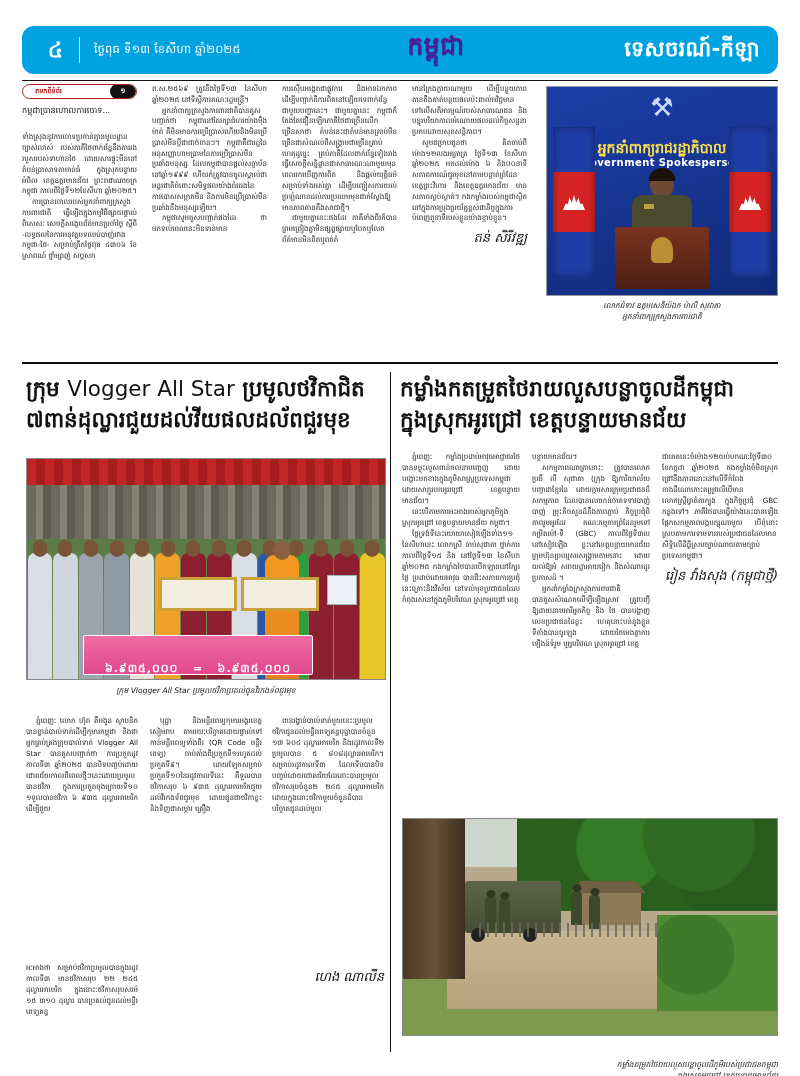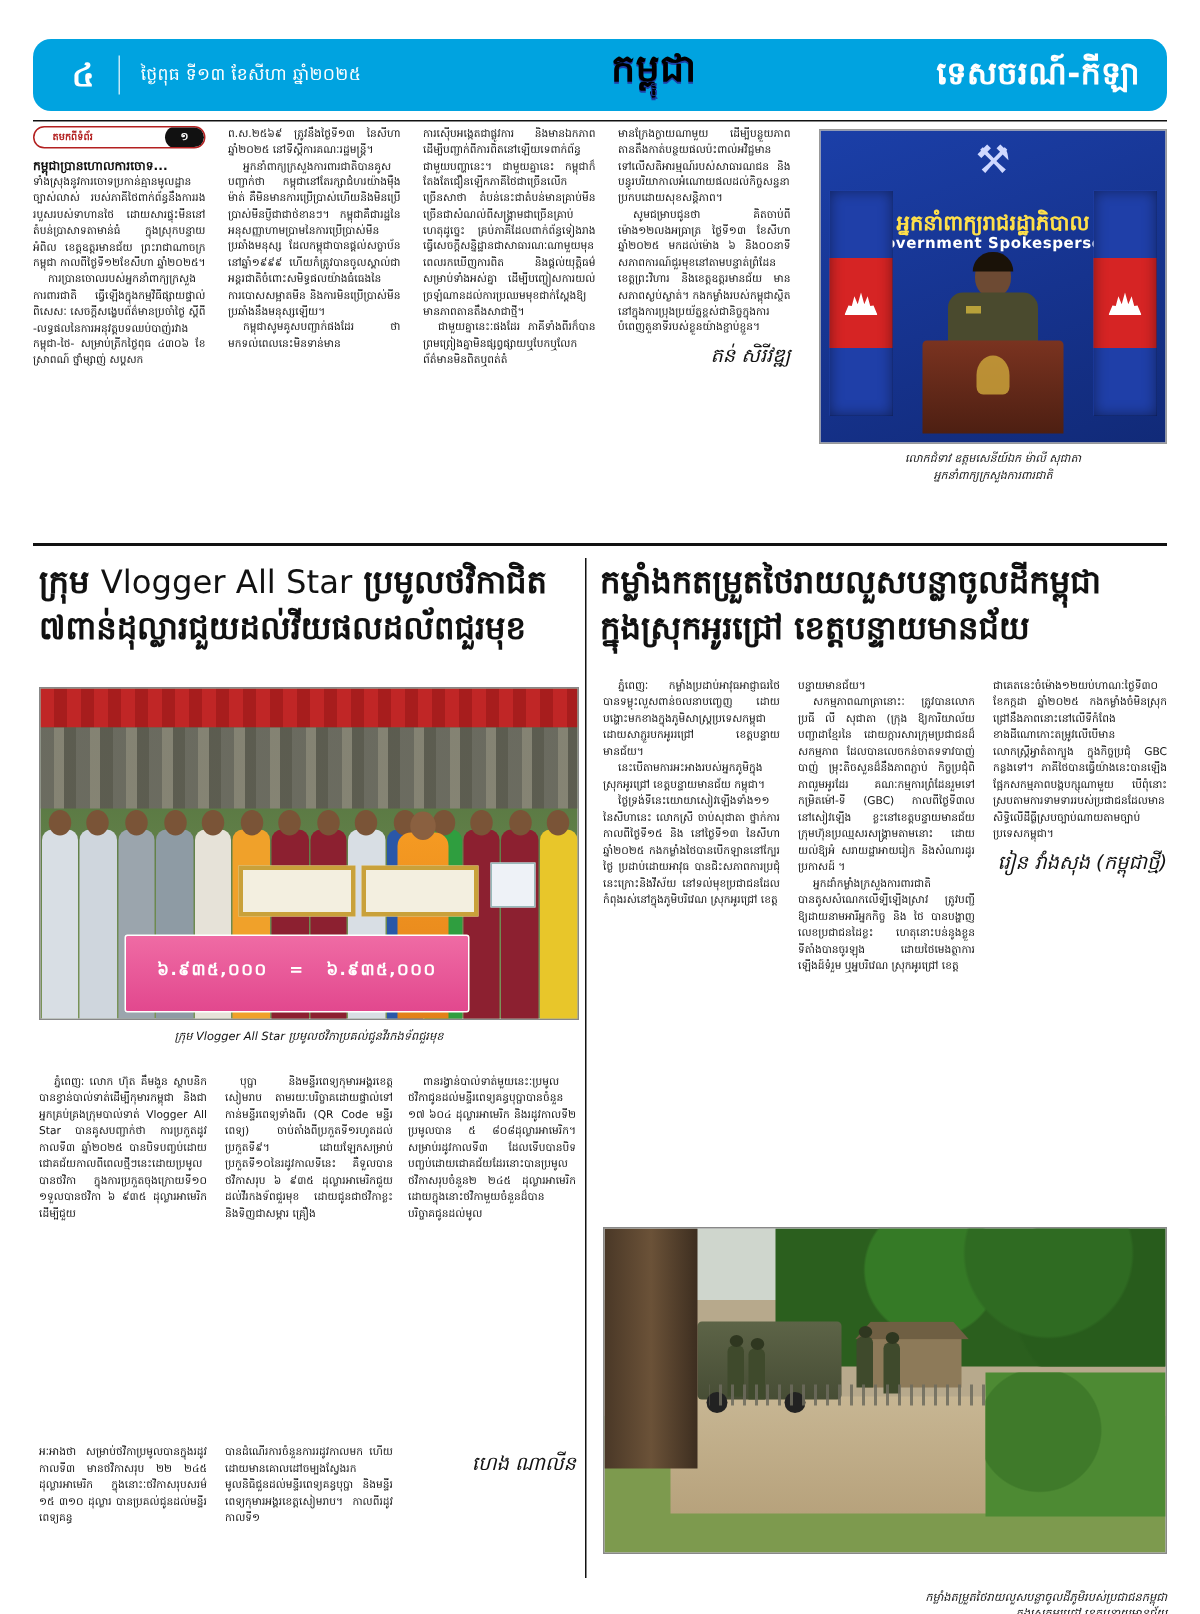--- a/index.html
+++ b/index.html
@@ -32,21 +32,21 @@
     padding-right: 18px;
   }
   .page-num {
     color: #fff; font-size: 21px; font-weight: bold; padding: 0 16px 0 26px;
     letter-spacing: 0px; line-height: 1;
   }
   .mast-divider { width: 1px; height: 26px; background: rgba(255,255,255,.75); }
   .mast-date { color: #fff; font-size: 11.5px; padding-left: 14px; letter-spacing: .2px; }
   .brand-logo {
     font-size: 25px; font-weight: bold; line-height: 1;
-    color: #000000; text-shadow: 0 1px 0 #1f3fa8;
+    color: #4c1d95; text-shadow: 0 1px 0 #1f3fa8;
     letter-spacing: .5px;
   }
   .brand-sub { font-size: 9px; color: #1f3fa8; text-align: center; margin-top: -3px; }
   .section-title { color:#fff; font-size: 21px; font-weight: bold; letter-spacing: .3px; }
 
   
   .top-block { position: absolute; left: 22px; top: 84px; width: 756px; height: 272px; }
   .rule-top { position:absolute; left:22px; top:80px; width:756px; height:1px; background:#111; }
 
   .col { position: absolute; top: 0; width: 115px; font-size: 7.1px; line-height: 1.52;
@@ -58,21 +58,21 @@
     width: 115px; height: 15px; border: 1px solid #b32020; border-radius: 8px;
     display: flex; align-items: center; justify-content: space-between;
     margin-bottom: 5px; overflow: hidden;
   }
   .cont-badge .lbl { font-size: 6.5px; color: #b32020; font-weight: bold; padding-left: 12px; }
   .cont-badge .num {
     background: #111; color: #fff; font-size: 7px; font-weight: bold;
     width: 26px; height: 15px; border-radius: 8px;
     display: flex; align-items: center; justify-content: center;
   }
-  .sub-head { font-size: 8.2px; font-weight: bold; color: #111; margin-bottom: 0; }
+  .sub-head { font-size: 8.2px; font-weight: normal; color: #111; margin-bottom: 16px; }
 
   .byline { text-align: right; font-style: italic; font-size: 13px; margin-top: 4px; }
 
   
   .sp-photo {
     position: absolute; left: 524px; top: 2px; width: 232px; height: 210px;
     background: linear-gradient(160deg,#1b3fa8 0%,#16338e 55%,#112a78 100%);
     border: 1px solid #999; overflow: hidden;
   }
   .sp-crest { position:absolute; left:50%; top:7px; transform:translateX(-50%);
@@ -118,23 +118,23 @@
     background: linear-gradient(#4c6b3a 0%, #5b7a44 35%, #6d8a50 70%, #7b9459 100%); }
   .awning { position:absolute; left:0; right:0; top:0; height:26px;
     background: repeating-linear-gradient(90deg,#c02626 0 9px,#a71d1d 9px 18px); }
   .crowd { position:absolute; left:0; right:0; top:26px; height:54px;
     background: repeating-linear-gradient(90deg, #6d6a63 0 9px, #8a8579 9px 16px, #5d5a52 16px 24px); opacity:.9; }
   .row-players { position:absolute; left:0; right:0; top:72px; height:150px;
     display:flex; align-items:flex-end; }
   .pl { flex:1; height:128px; margin:0 .5px; border-radius:7px 7px 0 0; position:relative; }
   .pl:before { content:''; position:absolute; left:50%; top:-13px; transform:translateX(-50%);
     width:15px; height:17px; background:#7a5437; border-radius:50%; }
-  .banner-pk { position:absolute; left:56px; bottom:4px; width:230px; height:52px;
+  .banner-pk { position:absolute; left:56px; bottom:4px; width:230px; height:40px;
     background: linear-gradient(#ef6ba4,#e2488e); border:1px solid #fff; border-radius:2px;
-    color:#fff; font-size:6px; text-align:center; padding-top:3px; overflow:hidden; }
+    color:#fff; font-size:6px; text-align:center; padding-top:13px; overflow:hidden; }
   .banner-pk .amt { font-size:11px; font-weight:bold; margin-top:12px; letter-spacing:1px; }
   .cert { position:absolute; left:132px; top:118px; width:78px; height:34px;
     background:#f3efe0; border:3px solid #c9a13a; }
   .cert2 { left:214px; }
   .plaque { position:absolute; left:300px; top:116px; width:30px; height:30px; background:#eef2f7; border:1px solid #9bb; }
   .monk { position:absolute; left:238px; top:96px; width:34px; height:126px;
     background: linear-gradient(#f59a22,#e2811a); border-radius:9px 9px 0 0; }
   .monk:before { content:''; position:absolute; left:50%; top:-14px; transform:translateX(-50%);
     width:17px; height:19px; background:#8a6040; border-radius:50%; }
   .cap-left { position:absolute; left:26px; top:686px; width:360px; text-align:center;
@@ -312,23 +312,20 @@
   <div class="lcol" style="left:150px; top:716px; height:250px;">
     <p>បុប្ផា និងមន្ទីរពេទ្យកុមារអង្គរខេត្តសៀមរាប តាមរយៈបរិច្ចាគដោយផ្ទាល់ទៅកាន់មន្ទីរពេទ្យទាំងពីរ (QR Code មន្ទីរពេទ្យ) ចាប់តាំងពីប្រកួតទី១រហូតដល់ប្រកួតទី៩។ ដោយឡែកសម្រាប់ប្រកួតទី១០នៃរដូវកាលទីនេះ គឺទួលបានថវិកាសរុប ៦ ៩៣៥ ដុល្លារអាមេរិកជួយដល់វីរកងទ័ពជួរមុខ ដោយជូនជាថវិកាខ្លះ និងទិញជាសម្ភារ គ្រឿង</p>
   </div>
   <div class="lcol" style="left:272px; top:716px; height:250px;">
     <p>ពានរង្វាន់បាល់ទាត់មួយនេះៈប្រមូលថវិកាជូនដល់មន្ទីរពេទ្យគន្ធបុប្ផាបានចំនួន ១៧ ៦០៤ ដុល្លារអាមេរិក និងរដូវកាលទី២ ប្រមូលបាន ៥ ៨០៨ដុល្លារអាមេរិក។សម្រាប់រដូវកាលទី៣ ដែលទើបបានបិទបញ្ចប់ដោយជោគជ័យដែរនោះបានប្រមូលថវិកាសរុបចំនួន២ ២៤៥ ដុល្លារអាមេរិក ដោយក្នុងនោះថវិកាមួយចំនួនដ៏បានបរិច្ចាគជូនដល់មូល</p>
   </div>
 
   <div class="lcol" style="left:26px; top:963px;">
     <p class="noind" style="text-indent:0">អៈអាងថា សម្រាប់ថវិកាប្រមូលបានក្នុងរដូវកាលទី៣ មានថវិកាសរុប ២២ ២៤៥ ដុល្លារអាមេរិក ក្នុងនោះៈថវិកាសរុបសរម៌ ១៥ ៣១០ ដុល្លារ បានប្រគល់ជូនដល់មន្ទីរពេទ្យគន្ធ</p>
   </div>
-  <div class="lcol" style="left:150px; top:963px;">
-    <p class="noind" style="text-indent:0">បានដំណើរការចំនួនការរដូវកាលមក ហើយ ដោយមានគោលដៅចម្បងស្វែងរកមូលនិធិជួនដល់មន្ទីរពេទ្យគន្ធបុប្ផា និងមន្ទីរពេទ្យកុមារអង្គរខេត្តសៀមរាប។ កាលពីរដូវកាលទី១</p>
-  </div>
   <div class="lcol" style="left:272px; top:963px;">
     <div class="byline">ហេង ណាលីន</div>
   </div>
 
   <div class="rcol" style="left:402px; top:452px; width:118px;">
     <p class="noind" style="text-indent:10px">ភ្នំពេញៈ កម្លាំងប្រដាប់អាវុធអាជ្ញាធរថៃ បានទម្លុះលួសពាន់ចលនាបញ្ចេញ ដោយបង្ហោះមកខាងក្នុងភូមិសាស្ត្រប្រទេសកម្ពុជាដោយសាភ្ជួរបកអូររជ្រៅ ខេត្តបន្ទាយមានជ័យ។</p>
     <p>នេះបើតាមការអះអាងរបស់អ្នកភូមិក្នុងស្រុកអូរជ្រៅ ខេត្តបន្ទាយមានជ័យ កម្ពុជា។</p>
     <p>ថ្ងៃទ្រង់ទីនេះយោយាសៀវឡើងទាំង១១ នៃសីហានេះ លោកស្រី ចាប់សុជាតា ថ្នាក់ការកាលពីថ្ងៃទី១៥ និង នៅថ្ងៃទី១៣ នៃសីហា ឆ្នាំ២០២៥ កងកម្លាំងថៃបានបើកឡាននៅក្បែរ ថ្ងៃ ប្រដាប់ដោយអាវុធ បានជិះសភាពការប្រជុំនេះក្រោះនិងវីស័យ នៅទល់មុខប្រជាជនដែលកំពុងរស់នៅក្នុងភូមិបរិវេណ ស្រុកអូរជ្រៅ ខេត្ត</p>
   </div>
   <div class="rcol" style="left:532px; top:452px; width:118px;">

